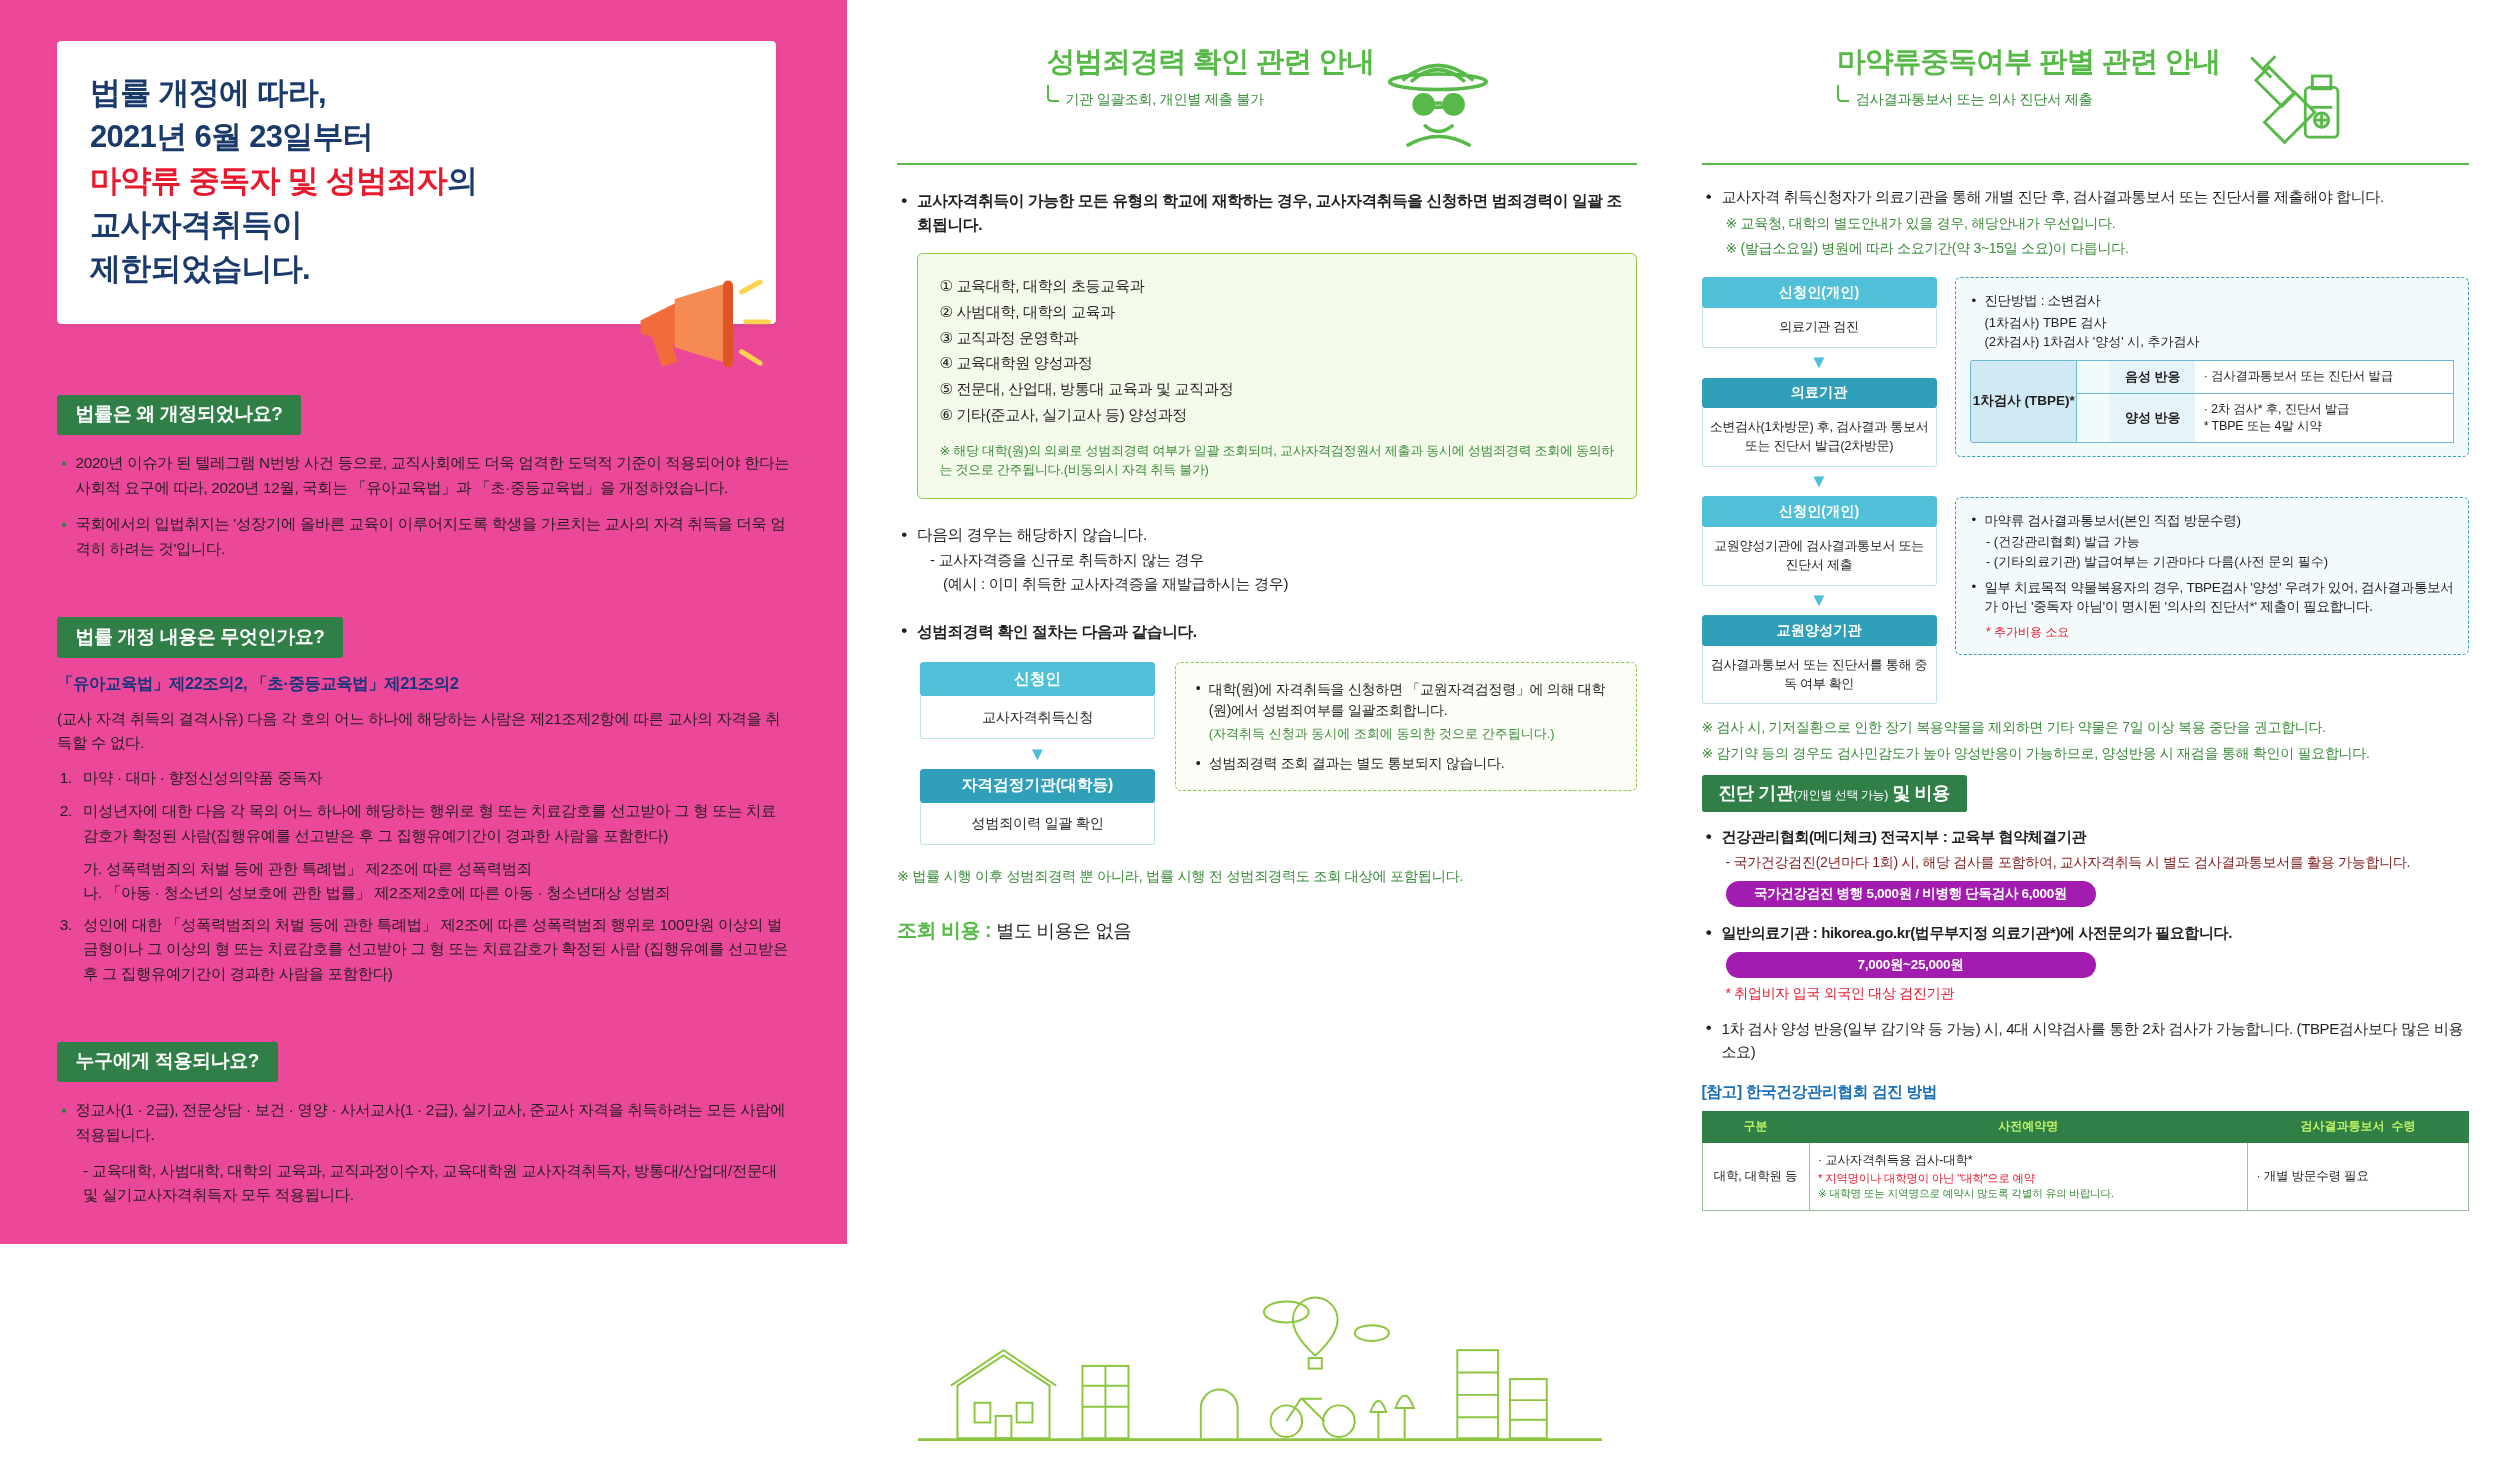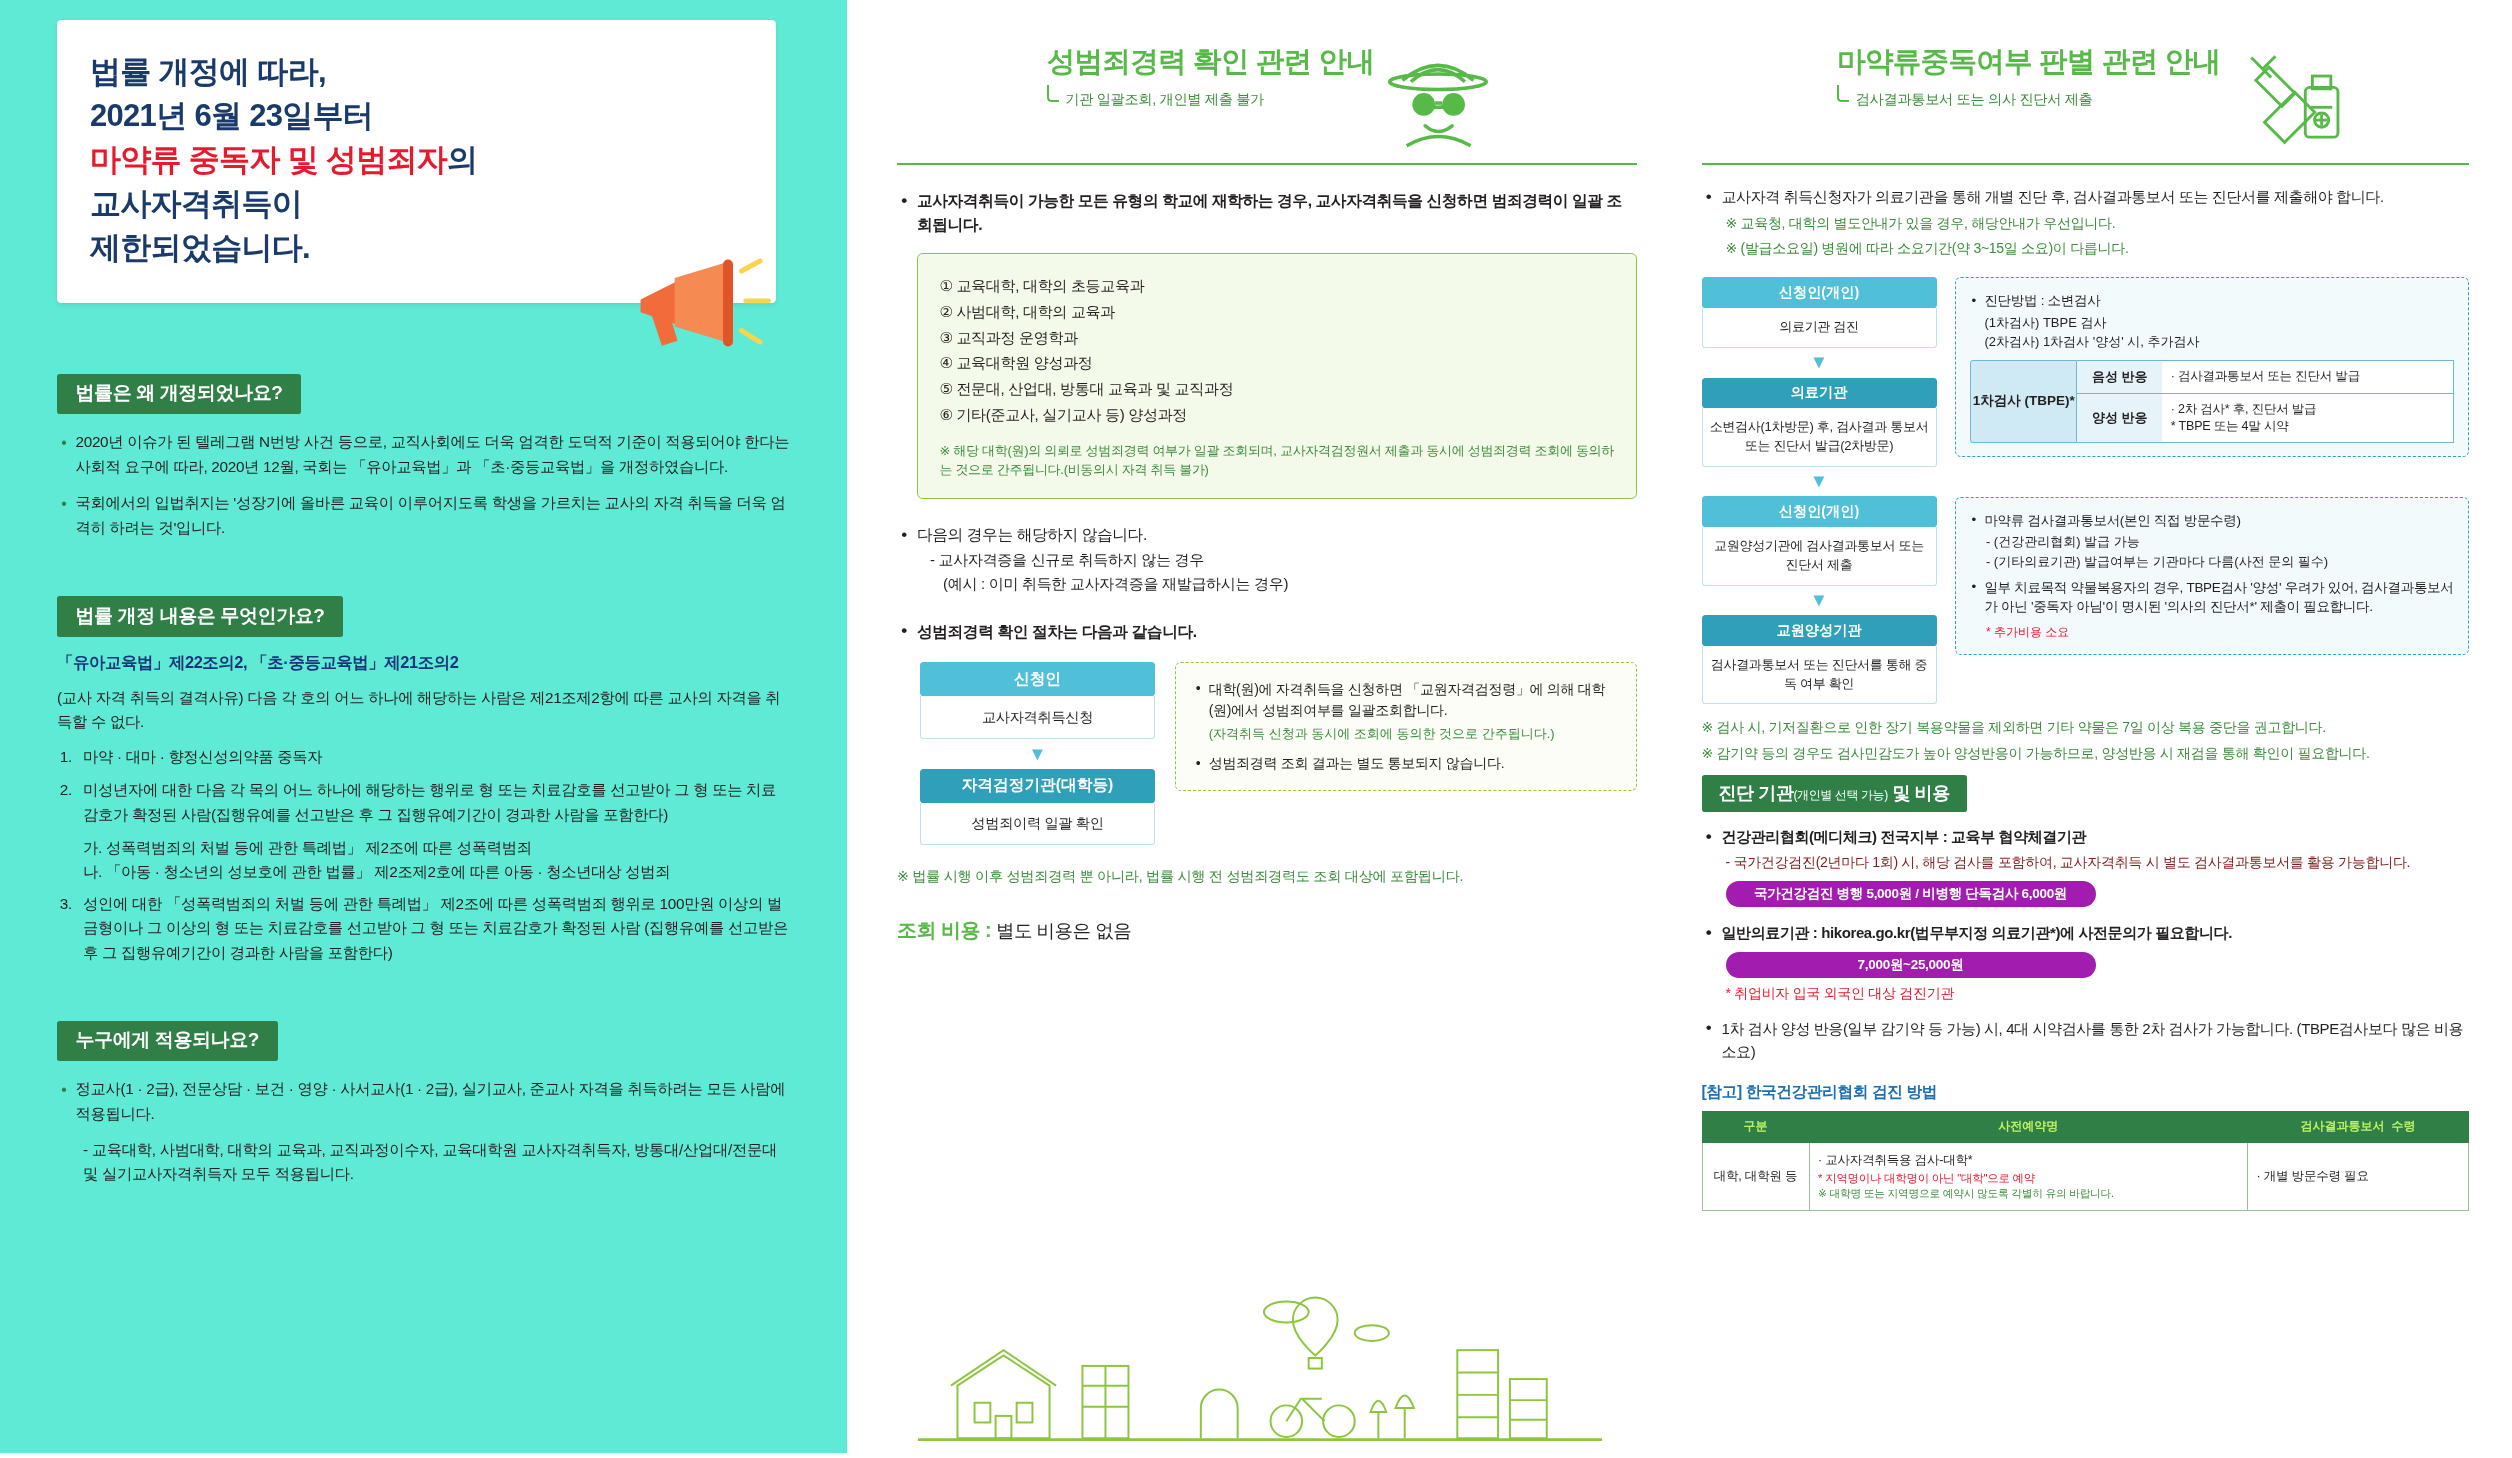--- a/index.html
+++ b/index.html
@@ -9,24 +9,24 @@
     background: #ffffff;
     font-family: "Liberation Sans", "DejaVu Sans", sans-serif;
     color: #231f20;
     overflow: hidden;
     position: relative;
   }
   .page { position: relative; width: 2512px; height: 1458px; display: flex; }
 
   
   .left-panel {
-    width: 847px; height: 1453px;
-    background: #5eead4;
+    width: 847px; height: 1244px;
+    background: #ec4899;
     position: relative;
-    padding: 20px 57px 0 57px;
+    padding: 41px 57px 0 57px;
   }
   .left-inner { position: relative; }
 
   .hero-card {
     background: #ffffff;
     border-radius: 4.3px;
     padding: 30px 33px 33px 33px;
     box-shadow: 0 1.4px 4.3px rgba(0,0,0,0.08);
     position: relative;
     width: 719px;
@@ -167,21 +167,21 @@
   .tbpe-li::before { content:"•"; position:absolute; left:1.4px; top:-0.7px;}
   .tbpe-table { display:flex; margin-top:8.5px; align-items:stretch; }
   .tbpe-key {
     width:107px; background:#cfe9f5; border:0.7px solid #6fb7d6; display:flex; align-items:center;
     justify-content:center; text-align:center; font-weight:bold; font-size:13.5px; line-height:1.3;
     border-radius:2.8px 0 0 2.8px;
   }
   .tbpe-rows { flex:1; }
   .tbpe-row { display:flex; border:0.7px solid #6fb7d6; border-left:none; }
   .tbpe-row:first-child { border-bottom:none; }
-  .tbpe-rl { width:85px; background:#e6f4fa; display:flex; align-items:center; justify-content:center; font-size:13px; font-weight:bold; padding:7.1px 1.4px;}
+  .tbpe-rl { width:85px; background:#e6f4fa; display:flex; align-items:center; justify-content:center; font-size:13px; font-weight:bold; padding:7.1px 1.4px;margin-left:33px;}
   .tbpe-rr { flex:1; padding:7.1px 8.5px; font-size:12.5px; line-height:1.35; background:#fff; letter-spacing:-0.2px;}
 
   .info-box { border:1.4px dashed #2f9fba; border-radius:5.7px; padding:13px 14.2px; background:#f2fafc; }
 
   .sec-head-r {
     display:inline-block; background:#2f7f46; color:#fff; font-size:18px; font-weight:bold;
     padding:5.7px 17px 7.1px 17px; border-radius:2.8px; letter-spacing:-0.4px; margin-top:11.4px;
   }
   .sec-head-r .small { font-size:12px; font-weight:normal; }
 

